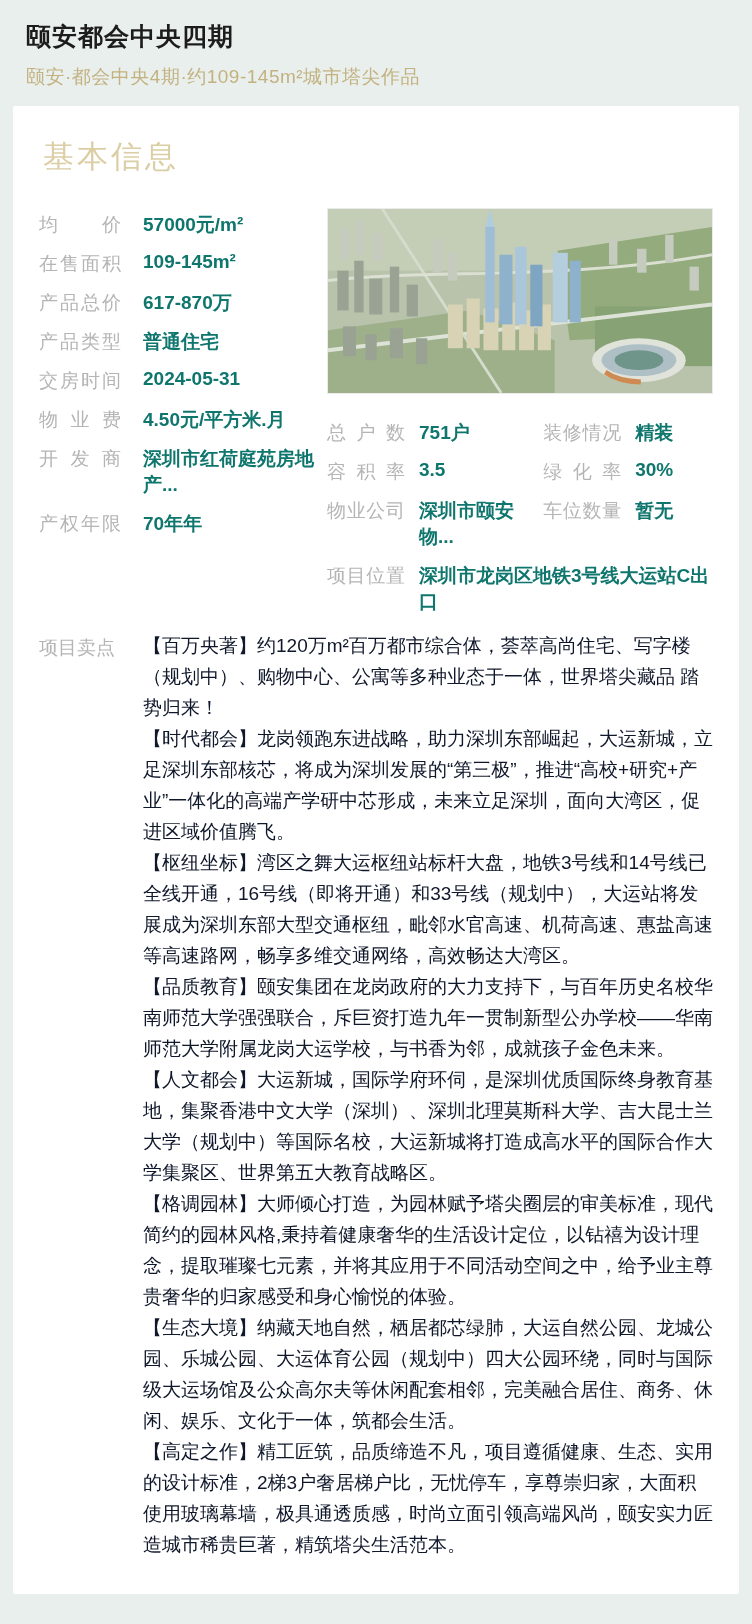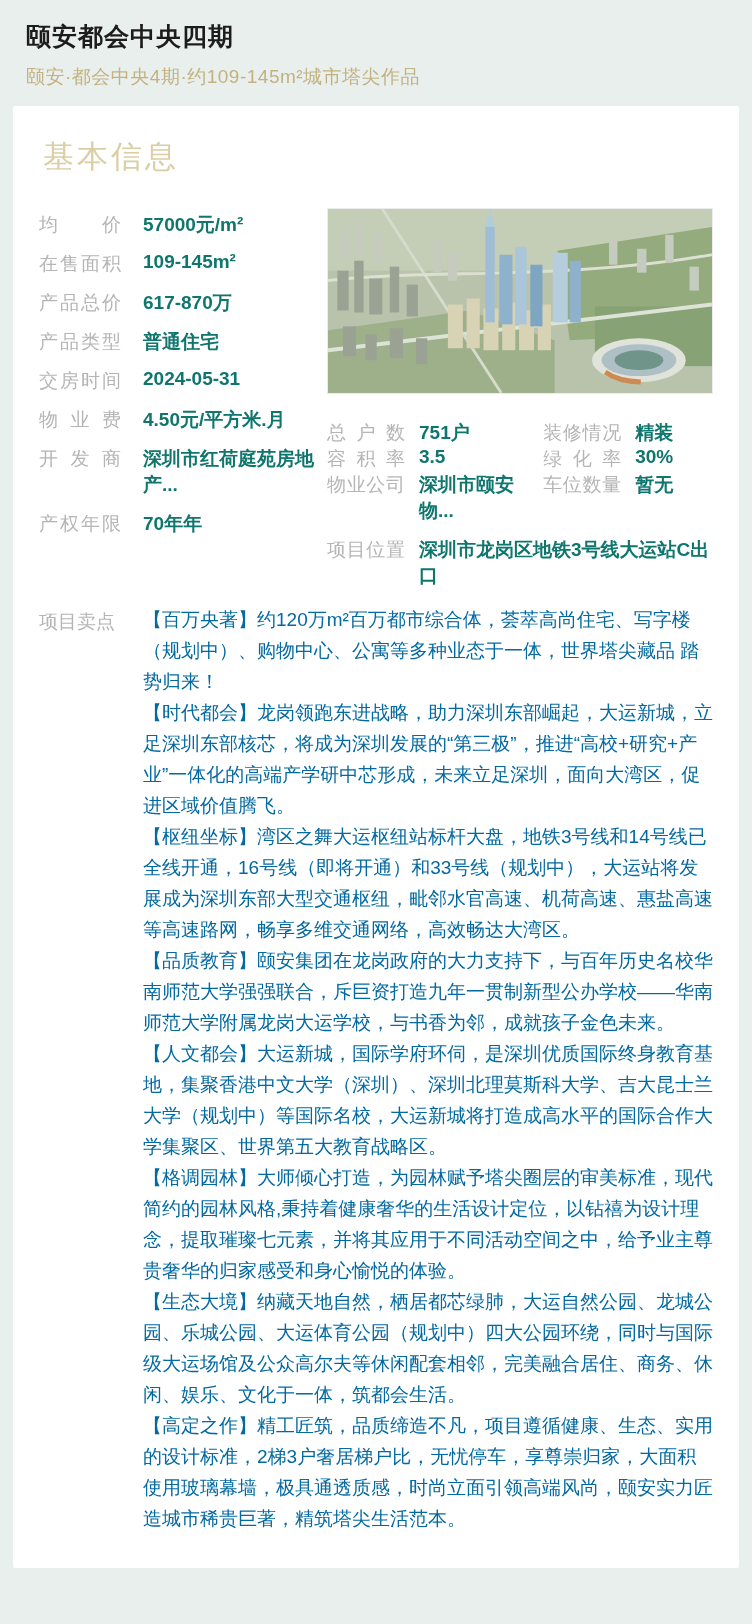--- a/index.html
+++ b/index.html
@@ -39,34 +39,34 @@
   .kv .v { color:#0f766e; font-weight:700; }
 
   .hero {
     width:100%; height:186px; margin-bottom:26px;
     border:1px solid #ececec; overflow:hidden; background:#b6c2ab;
   }
   .hero svg { display:block; width:100%; height:100%; }
 
   .right-grid {
     display:grid; grid-template-columns:56% 44%;
-    margin-bottom:13px;
+    row-gap:13px; margin-bottom:13px;
   }
   .right-grid .kv { margin-bottom:0; }
   .right-grid .kv .k, .loc .k { width:78px; margin-right:14px; }
   .loc { margin-bottom:0; }
 
   
   .selling { display:flex; margin-top:15px; }
   .selling .sp-label {
     flex:none; width:82px; margin-right:22px; color:#b5b5b5;
     font-size:19px; padding-top:5px;
   }
   .sp-body { flex:1; min-width:0; }
-  .sp-p { font-size:19px; line-height:31px; color:#0369a1; }
+  .sp-p { font-size:19px; line-height:31px; color:#0f172a; }
 </style>
 </head>
 <body>
 
 <div class="page">
 
   <header class="page-header">
     <h1 class="page-title">颐安都会中央四期</h1>
     <p class="page-subtitle">颐安·都会中央4期·约109-145m²城市塔尖作品</p>
   </header>

